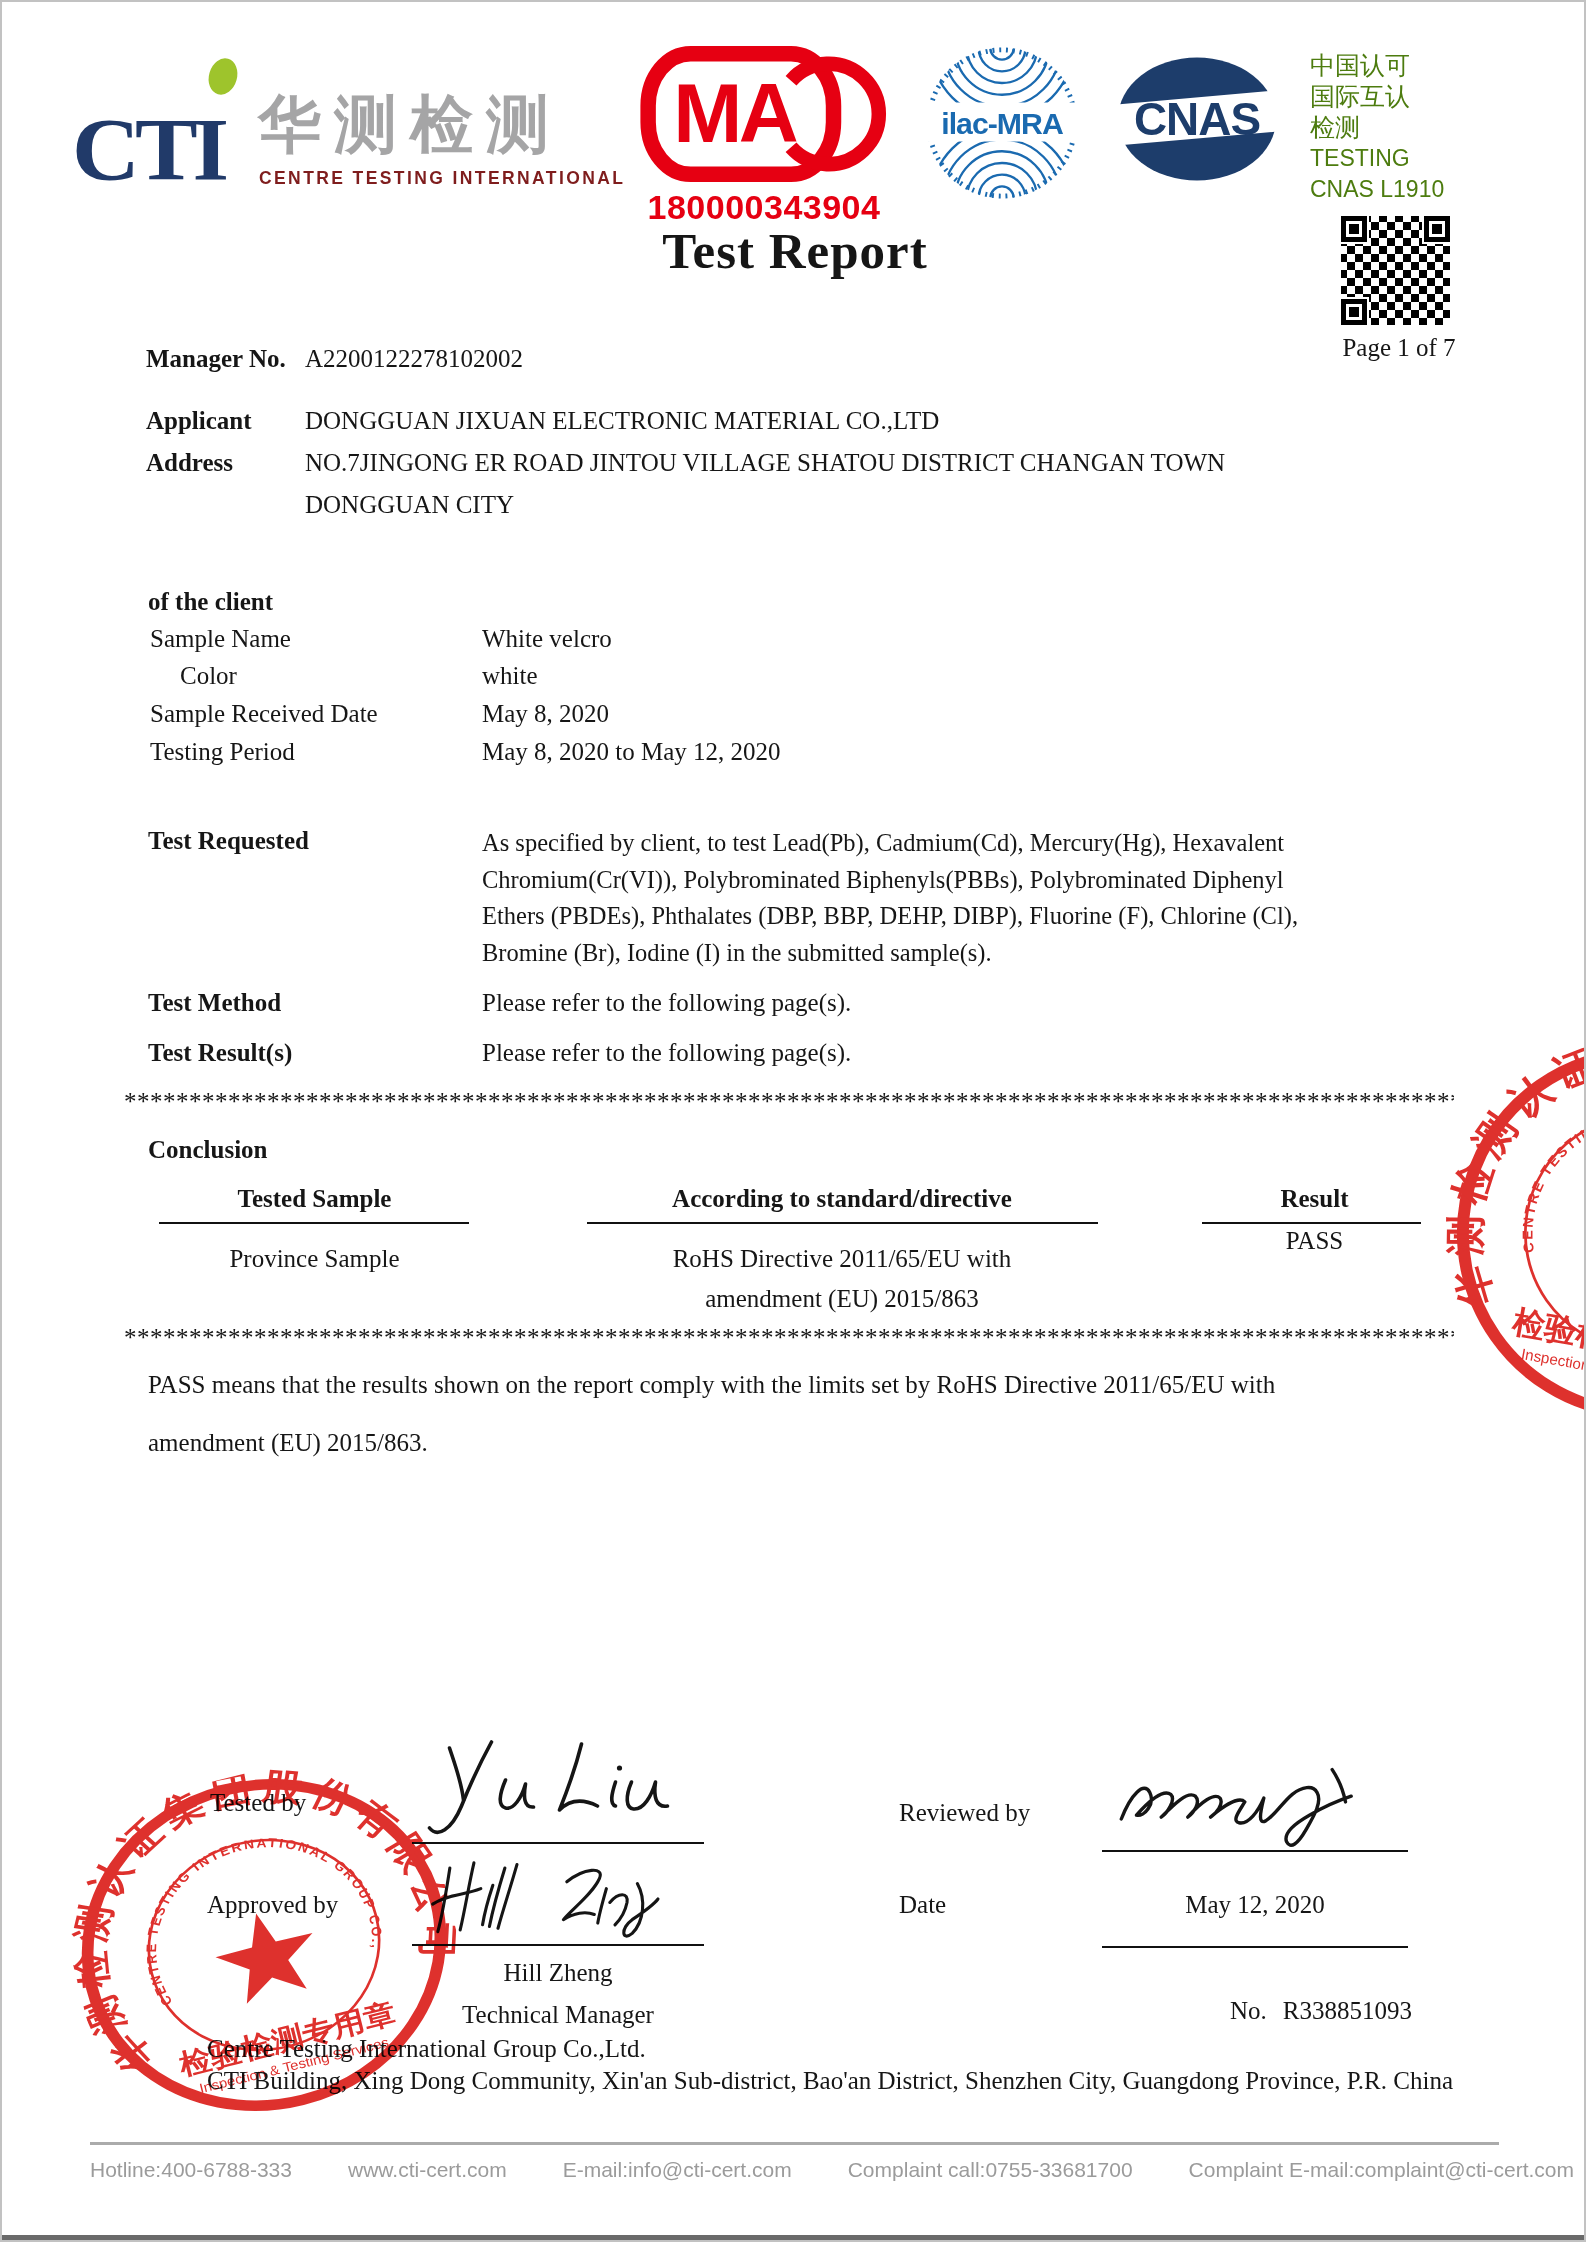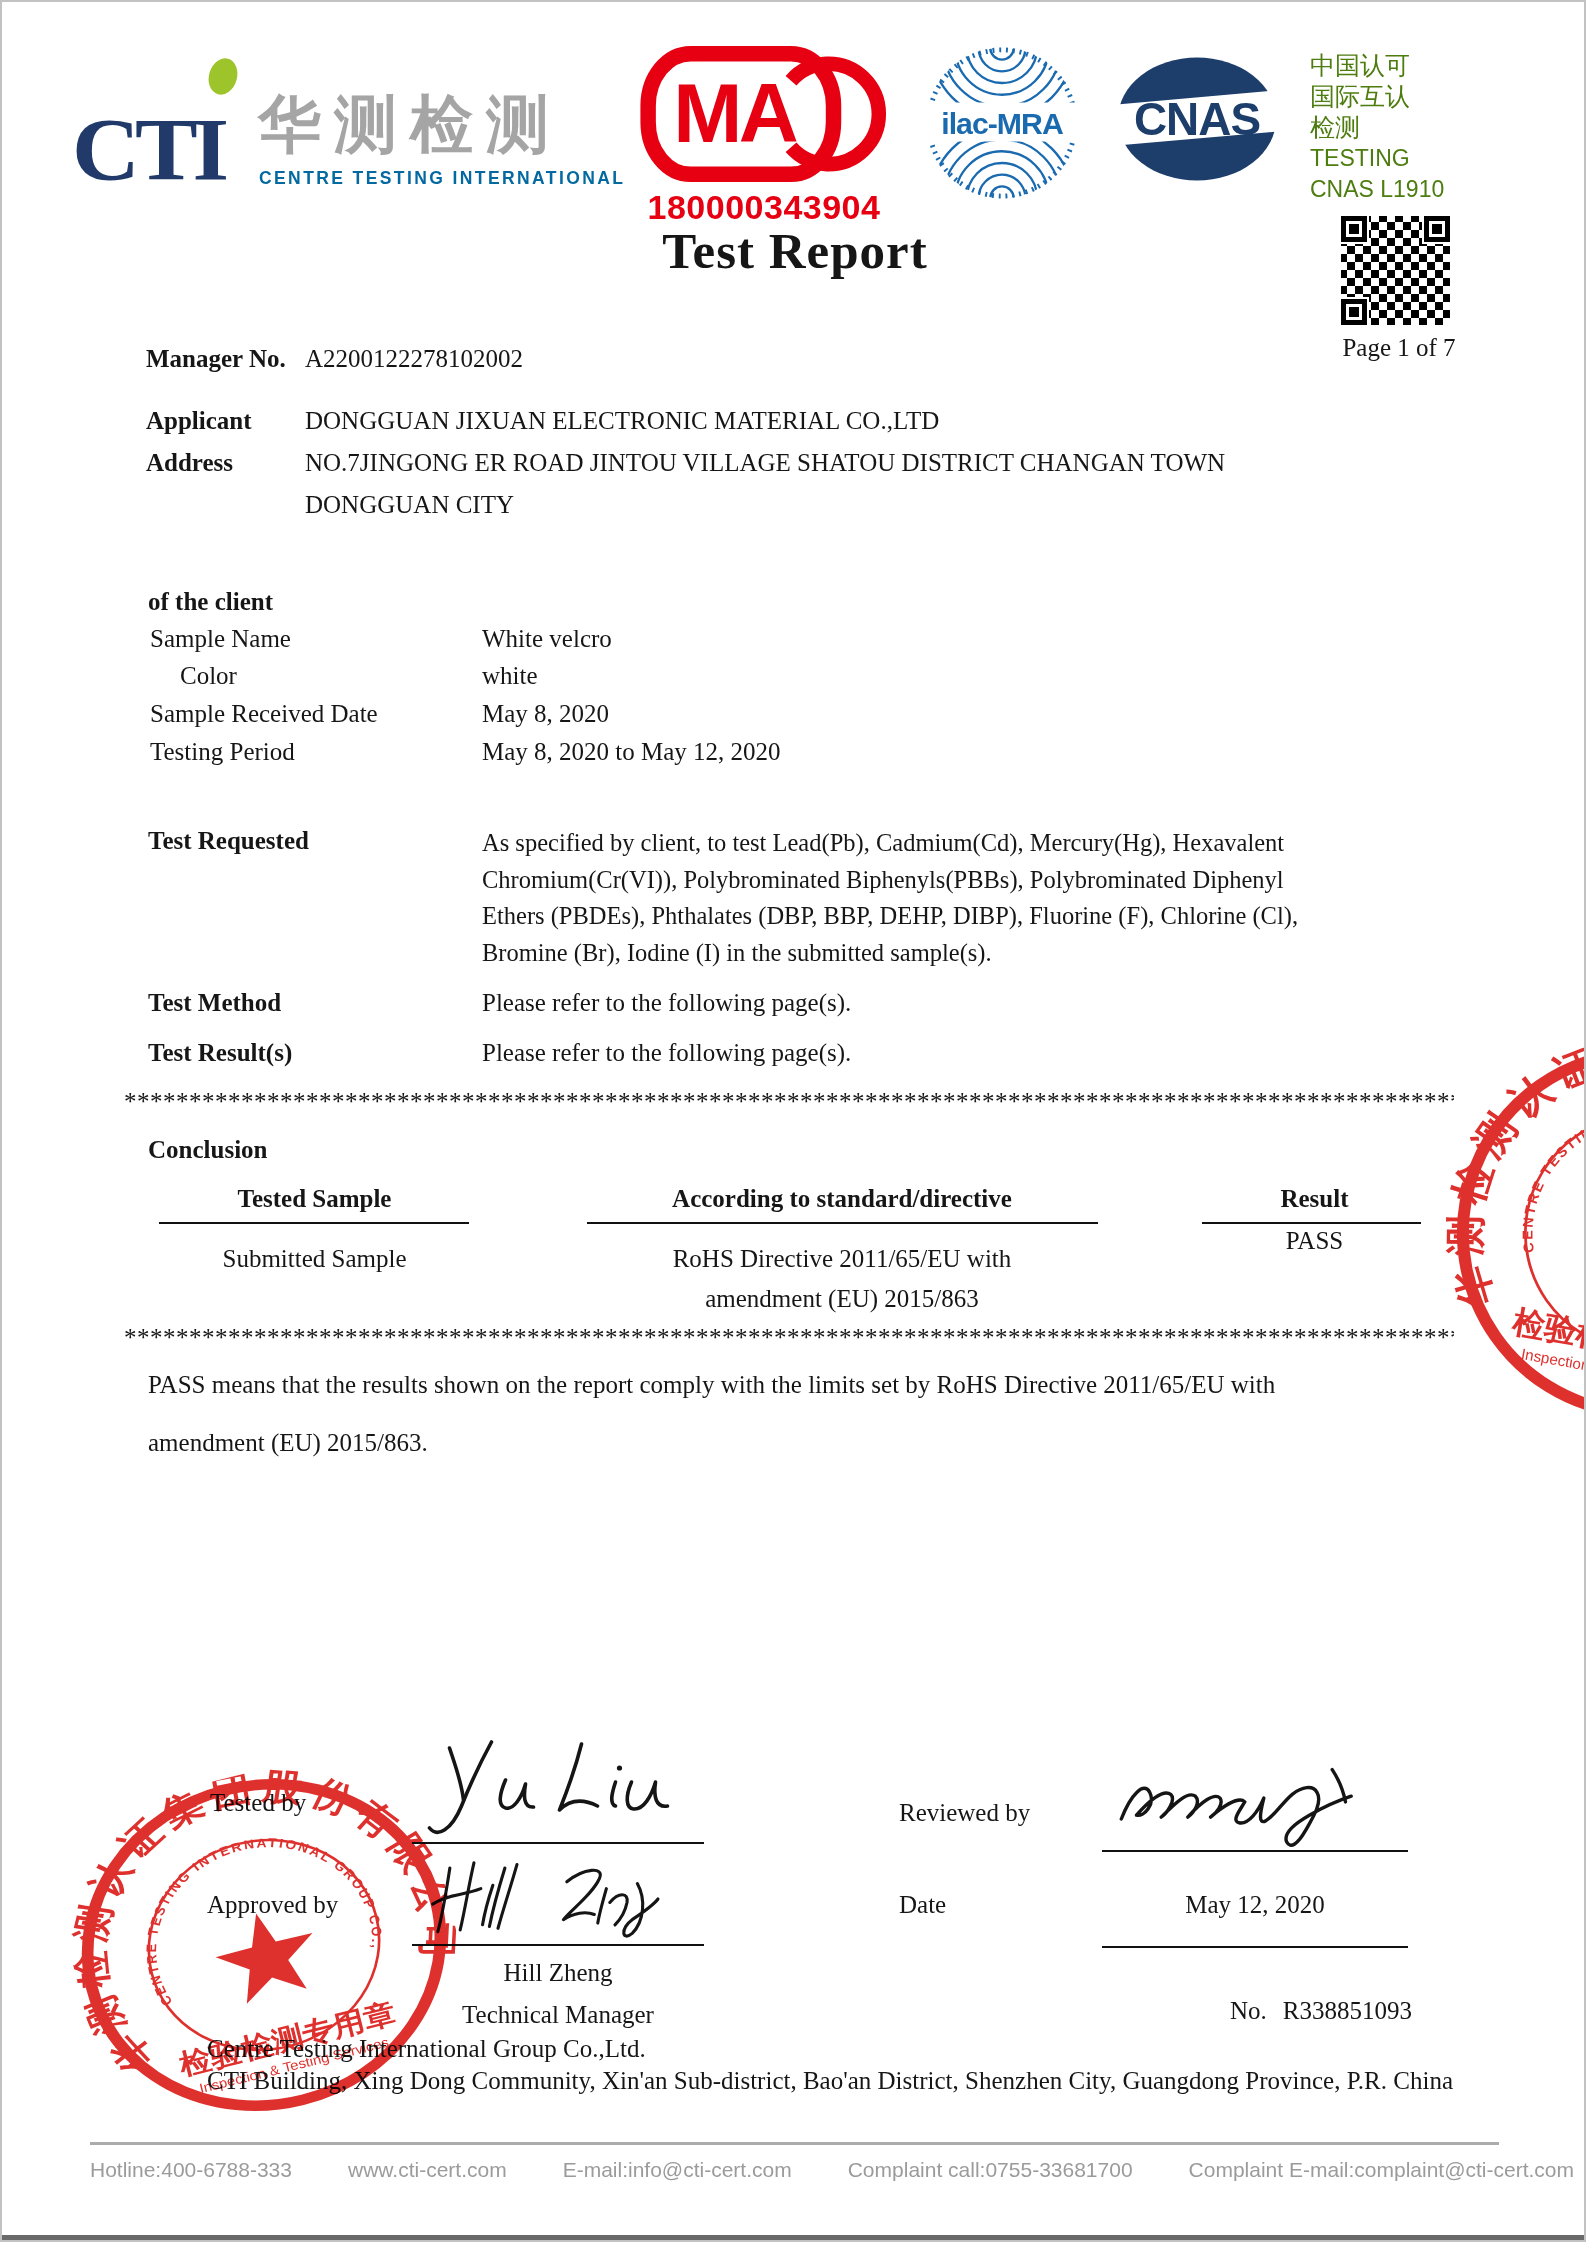--- a/index.html
+++ b/index.html
@@ -16,21 +16,21 @@
   .wrap-txt{white-space:normal;}
   .center{text-align:center;}
   .rule{background:#111; height:2px;}
   
   .cti-word{left:70px; top:100px; font-size:94px; font-weight:bold; letter-spacing:-5px;
             color:#213a69; line-height:1; transform:scaleY(.95);}
   .cti-dot{left:207px; top:56px; width:28px; height:37px; background:#9ec42c;
            border-radius:50%; transform:rotate(16deg);}
   .cti-cn{left:256px; top:86px; font-size:63px; letter-spacing:13px; color:#a5a5a6;
           font-weight:600; line-height:1.15;}
-  .cti-cap{left:257px; top:166px; font-size:17.5px; letter-spacing:2.4px; color:#0369a1; font-weight:600;}
+  .cti-cap{left:257px; top:166px; font-size:17.5px; letter-spacing:2.4px; color:#7f1d1d; font-weight:600;}
   .cma-num{left:636px; top:186px; width:252px; text-align:center; font-size:34px;
            color:#e60012; font-weight:bold; letter-spacing:.5px;}
   .doc-title{left:0; top:220px; width:1586px; text-align:center; font-size:51px; font-weight:bold; letter-spacing:1px;}
   .accr{left:1308px; top:48px; color:#4d7c0f; font-weight:normal; font-size:25px; line-height:31px;}
   .accr .lat{font-size:23px;}
   
   .qr{left:1337px; top:212px; width:113px; height:113px;
       background-image:conic-gradient(#000 0 25%, #fff 0 50%, #000 0 75%, #fff 0);
       background-size:16px 16px; outline:4px solid #fff; outline-offset:-2px;}
   .finder{position:absolute; width:30px; height:30px; background:#fff; box-sizing:border-box; padding:2px;}
@@ -165,21 +165,21 @@
   <div class="abs b body-txt" style="left:146px; top:1133px;">Conclusion</div>
 
   <div class="abs b body-txt center" style="left:145px; top:1182px; width:335px;">Tested Sample</div>
   <div class="abs b body-txt center" style="left:520px; top:1182px; width:640px;">According to standard/directive</div>
   <div class="abs b body-txt center" style="left:1170px; top:1182px; width:285px;">Result</div>
 
   <div class="abs rule" style="left:157px; top:1220px; width:310px;"></div>
   <div class="abs rule" style="left:585px; top:1220px; width:511px;"></div>
   <div class="abs rule" style="left:1200px; top:1220px; width:219px;"></div>
 
-  <div class="abs body-txt center" style="left:145px; top:1242px; width:335px;">Submitted Sample</div>
+  <div class="abs body-txt center" style="left:145px; top:1242px; width:335px;">Province Sample</div>
   <div class="abs body-txt center" style="left:520px; top:1242px; width:640px;">RoHS Directive 2011/65/EU with</div>
   <div class="abs body-txt center" style="left:520px; top:1282px; width:640px;">amendment (EU) 2015/863</div>
   <div class="abs body-txt center" style="left:1170px; top:1224px; width:285px;">PASS</div>
 
   <div class="abs sep" style="top:1322px;">************************************************************************************************************************</div>
 
   <div class="abs body-txt" style="left:146px; top:1368px;">PASS means that the results shown on the report comply with the limits set by RoHS Directive 2011/65/EU with</div>
   <div class="abs body-txt" style="left:146px; top:1406px;margin-top:20px;">amendment (EU) 2015/863.</div>
 
   <svg class="abs stamp" style="left:1436px; top:1038px; transform:rotate(10deg);" width="410" height="386" viewBox="0 0 420 420">

